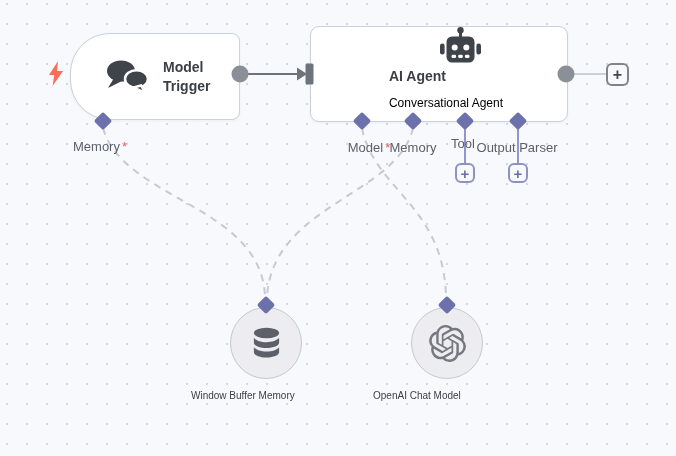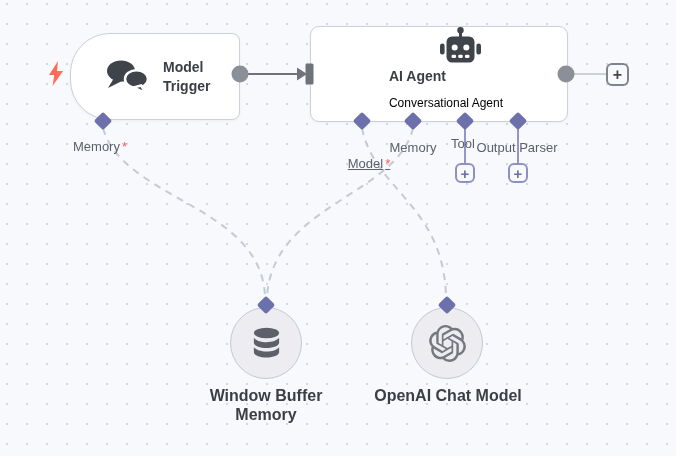--- a/index.html
+++ b/index.html
@@ -58,22 +58,22 @@
 
   .port-label{
     position:absolute;z-index:2;
     font-size:13px;color:#5c6069;white-space:nowrap;
     transform:translateX(-50%);
   }
   .asterisk{color:#f45959;margin-left:2px;}
 
   .big-label{
     position:absolute;z-index:2;width:150px;
-    font-size:16px;font-weight:bold;color:#3b3e45;
-    text-align:center;line-height:19px;
+    font-size:10px;font-weight:normal;color:#3b3e45;
+    text-align:left;line-height:19px;
     transform:translateX(-50%);
   }
 
   .plus-btn{
     position:absolute;z-index:2;
     box-sizing:border-box;
     background:#f8f9fb;
     display:flex;align-items:center;justify-content:center;
     font-weight:bold;cursor:pointer;
     font-family:"Liberation Sans", sans-serif;
@@ -160,21 +160,21 @@
 
   <div class="round-node round-openai">
     <svg width="37" height="37" viewBox="0 0 24 24">
       <path fill="#75787f" d="M22.2819 9.8211a5.9847 5.9847 0 0 0-.5157-4.9108 6.0462 6.0462 0 0 0-6.5098-2.9A6.0651 6.0651 0 0 0 4.9807 4.1818a5.9847 5.9847 0 0 0-3.9977 2.9 6.0462 6.0462 0 0 0 .7427 7.0966 5.98 5.98 0 0 0 .511 4.9107 6.051 6.051 0 0 0 6.5146 2.9001A5.9847 5.9847 0 0 0 13.2599 24a6.0557 6.0557 0 0 0 5.7718-4.2058 5.9894 5.9894 0 0 0 3.9977-2.9001 6.0557 6.0557 0 0 0-.7475-7.073zM13.2599 22.4301a4.4755 4.4755 0 0 1-2.8764-1.04l.1419-.0804 4.7783-2.7582a.7948.7948 0 0 0 .3927-.6813v-6.7369l2.02 1.1686a.071.071 0 0 1 .038.0615v5.5826a4.504 4.504 0 0 1-4.4945 4.4944zm-9.6607-4.1254a4.4708 4.4708 0 0 1-.5346-3.0137l.142.0852 4.783 2.7582a.7712.7712 0 0 0 .7806 0l5.8428-3.3685v2.3324a.0804.0804 0 0 1-.0332.0615L9.74 19.9502a4.4992 4.4992 0 0 1-6.1408-1.6464zM2.3408 7.8956a4.485 4.485 0 0 1 2.3655-1.9728V11.6a.7664.7664 0 0 0 .3879.6765l5.8144 3.3543-2.0201 1.1685a.0757.0757 0 0 1-.071 0l-4.8303-2.7865A4.504 4.504 0 0 1 2.3408 7.8956zm16.5963 3.8558L13.1038 8.364 15.1192 7.2a.0757.0757 0 0 1 .071 0l4.8303 2.7913a4.4944 4.4944 0 0 1-.6765 8.1042v-5.6772a.79.79 0 0 0-.407-.667zm2.0107-3.0231l-.142-.0852-4.7735-2.7818a.7759.7759 0 0 0-.7854 0L9.409 9.2297V6.8974a.0662.0662 0 0 1 .0284-.0615l4.8303-2.7866a4.4992 4.4992 0 0 1 6.6802 4.66zM8.3065 12.863l-2.02-1.1638a.0804.0804 0 0 1-.038-.0567V6.0742a4.4992 4.4992 0 0 1 7.3757-3.4537l-.142.0805L8.704 5.459a.7948.7948 0 0 0-.3927.6813zm1.0976-2.3654l2.602-1.4998 2.6069 1.4998v2.9994l-2.5974 1.4997-2.6067-1.4997Z"></path>
     </svg>
   </div>
 
   <div class="port-label" style="left:100px;top:139px;">
     <span>Memory</span><span class="asterisk">*</span>
   </div>
-  <div class="port-label" style="left:369px;top:156px;text-decoration:underline;">
+  <div class="port-label" style="left:369px;top:140px;">
     <span>Model</span><span class="asterisk">*</span>
   </div>
   <div class="port-label" style="left:414px;top:140px;">
     <span>Memory</span><span class="asterisk"></span>
   </div>
   <div class="port-label" style="left:464px;top:136px;">
     <span>Tool</span><span class="asterisk"></span>
   </div>
   <div class="port-label" style="left:518px;top:140px;">
     <span>Output Parser</span><span class="asterisk"></span>

